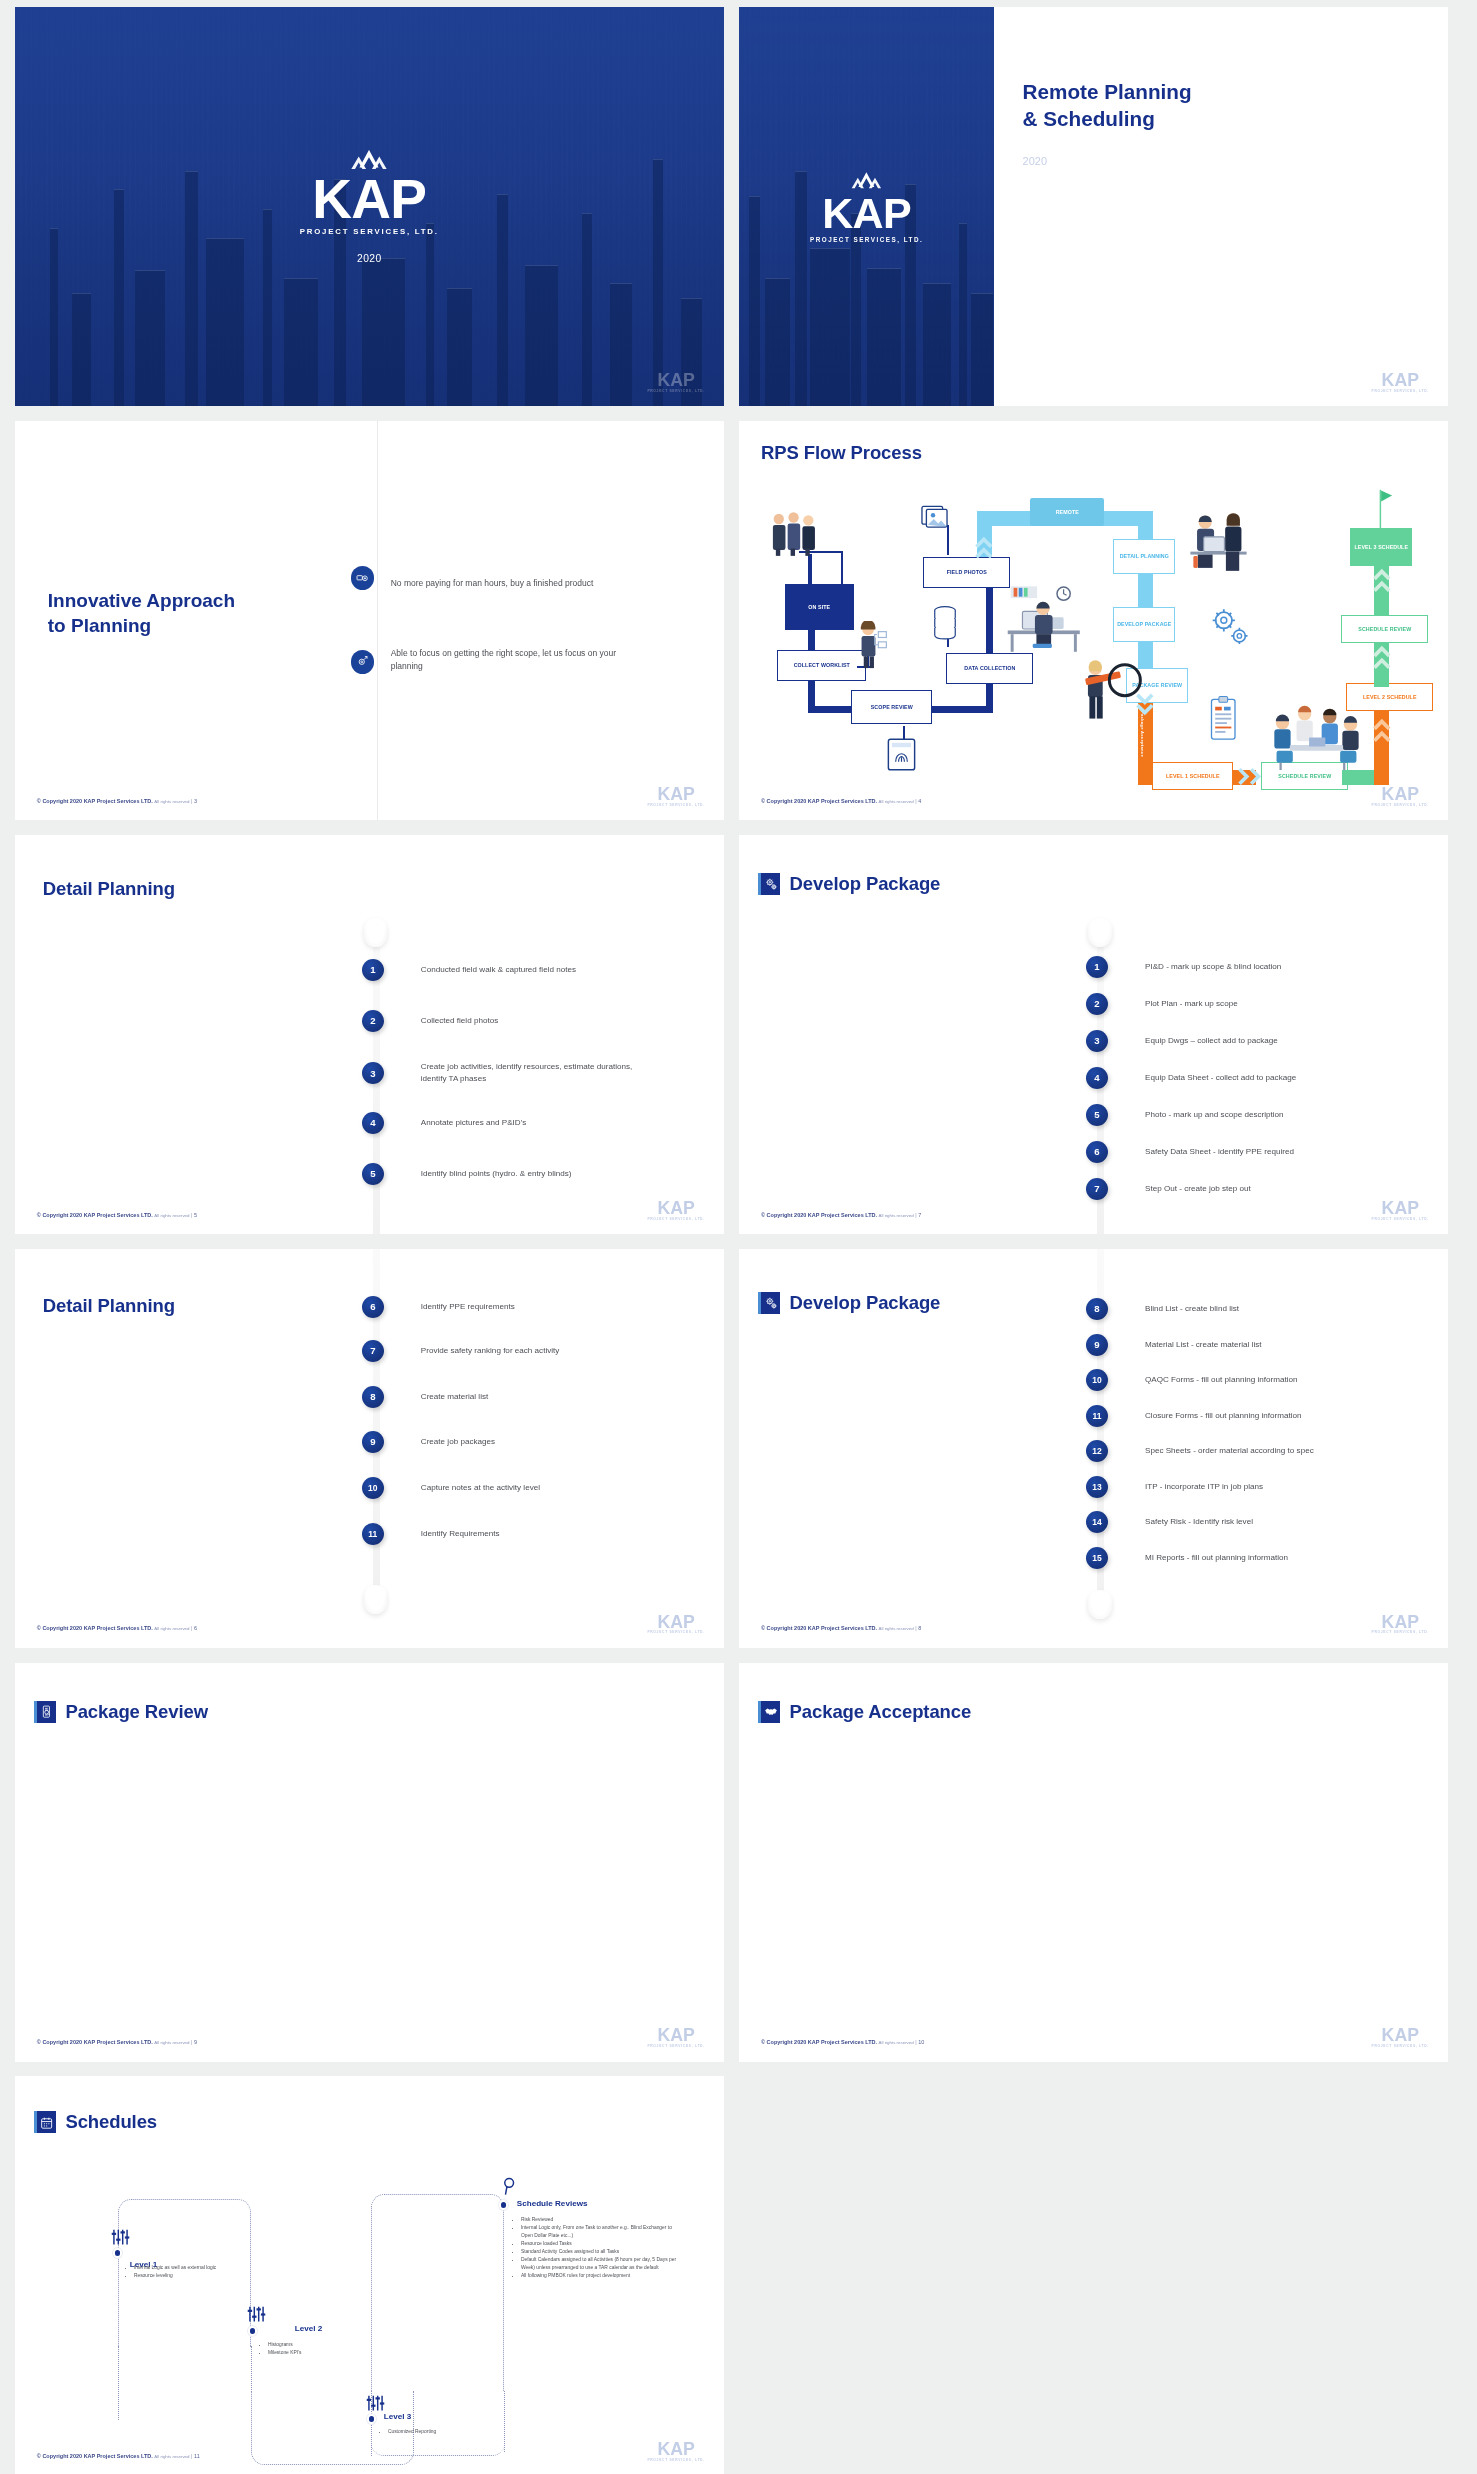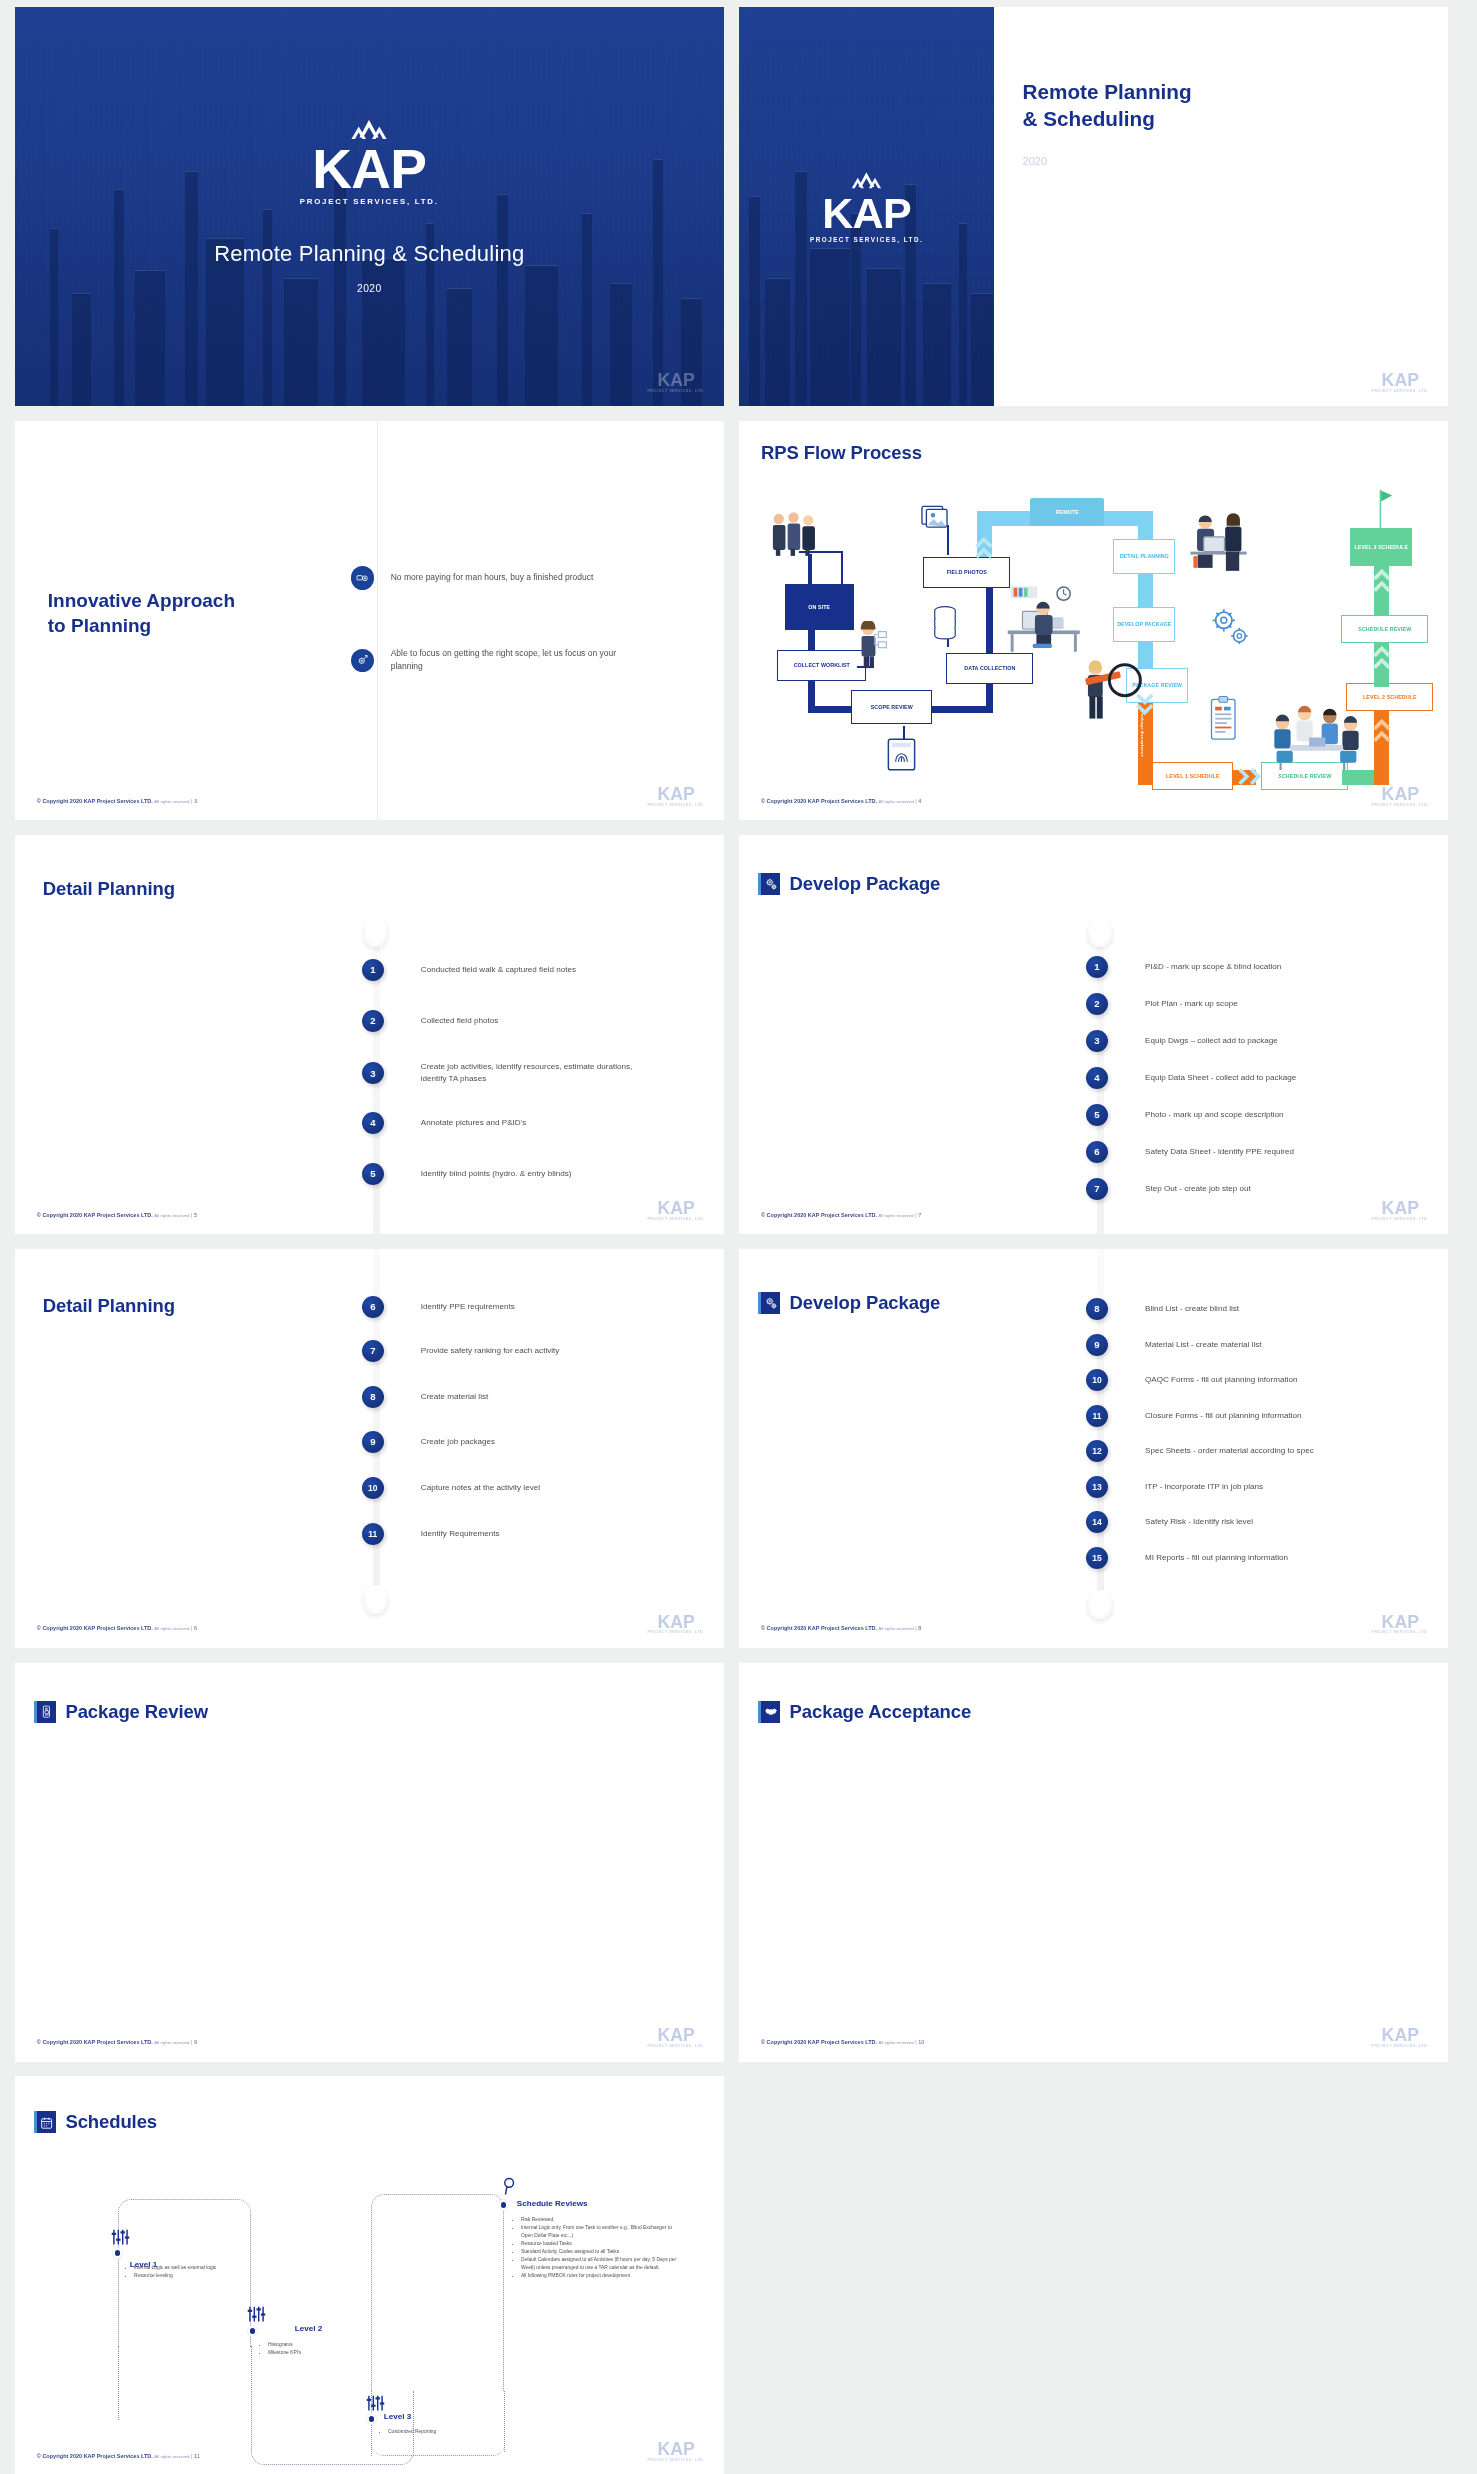--- a/index.html
+++ b/index.html
@@ -82,21 +82,21 @@
     position: absolute; left: 22px; bottom: 16.3px;
     font-size: 5.5px; color: #3c4a8a; font-weight: 700; white-space: nowrap;
   }
   .footer .rights { font-weight: 400; font-size: 4.4px; color:#8a93b8; }
   .footer .sep { color:#9aa2c0; font-weight: 400; }
   .footer .pg { color:#5b6699; font-weight: 400; }
 
   
   .v-divider { position:absolute; top: 0; bottom: 0; width: 0.7px; background: #e8eaec; }
   .ia-title { position: absolute; left: 33px; top: 168px; color:#16308c; font-size: 19px; font-weight:700; line-height:1.3; }
-  .ia-item { position: absolute; display:flex; align-items:center; gap: 16.3px; }
+  .ia-item { position: absolute; display:flex; align-items:flex-end; gap: 16.3px; }
   .ia-bubble {
     width: 23.6px; height: 23.6px; border-radius: 50%; background:#1a4298; flex:none;
     display:flex; align-items:center; justify-content:center;
   }
   .ia-text { color:#4d4f55; font-size: 8.5px; line-height: 1.55; max-width: 244px; }
 
   
   .rail { position:absolute; width: 7.4px; background: linear-gradient(180deg,#fafafa,#f1f1f2); }
   .rail-cap {
     position:absolute; width: 23.6px; height: 29.5px; border-radius: 14.8px;
@@ -185,21 +185,20 @@
       <div class="cover-center">
         <div class="kap-logo">
           <svg class="kap-mtn" width="46" height="25" viewBox="0 0 62 34">
             <path d="M31 0 L44 24 L39 24 L31 10 L23 24 L18 24 Z" fill="#fff"></path>
             <path d="M17 9 L27 26 L22 26 L17 17 L12 26 L7 26 Z" fill="#fff" opacity=".95"></path>
             <path d="M45 9 L55 26 L50 26 L45 17 L40 26 L35 26 Z" fill="#fff" opacity=".95"></path>
           </svg>
           <div class="kap-word">KAP</div>
           <div class="kap-sub">PROJECT SERVICES, LTD.</div>
         </div>
-        <div class="cover-title">Remote Planning &amp; Scheduling</div>
         <div class="cover-year">2020</div>
       </div>
       <div class="wm">
         <div class="w-word">KAP</div>
         <div class="w-sub">PROJECT SERVICES, LTD.</div>
       </div>
     </div>
   </div>
 
   <div class="cell right">

